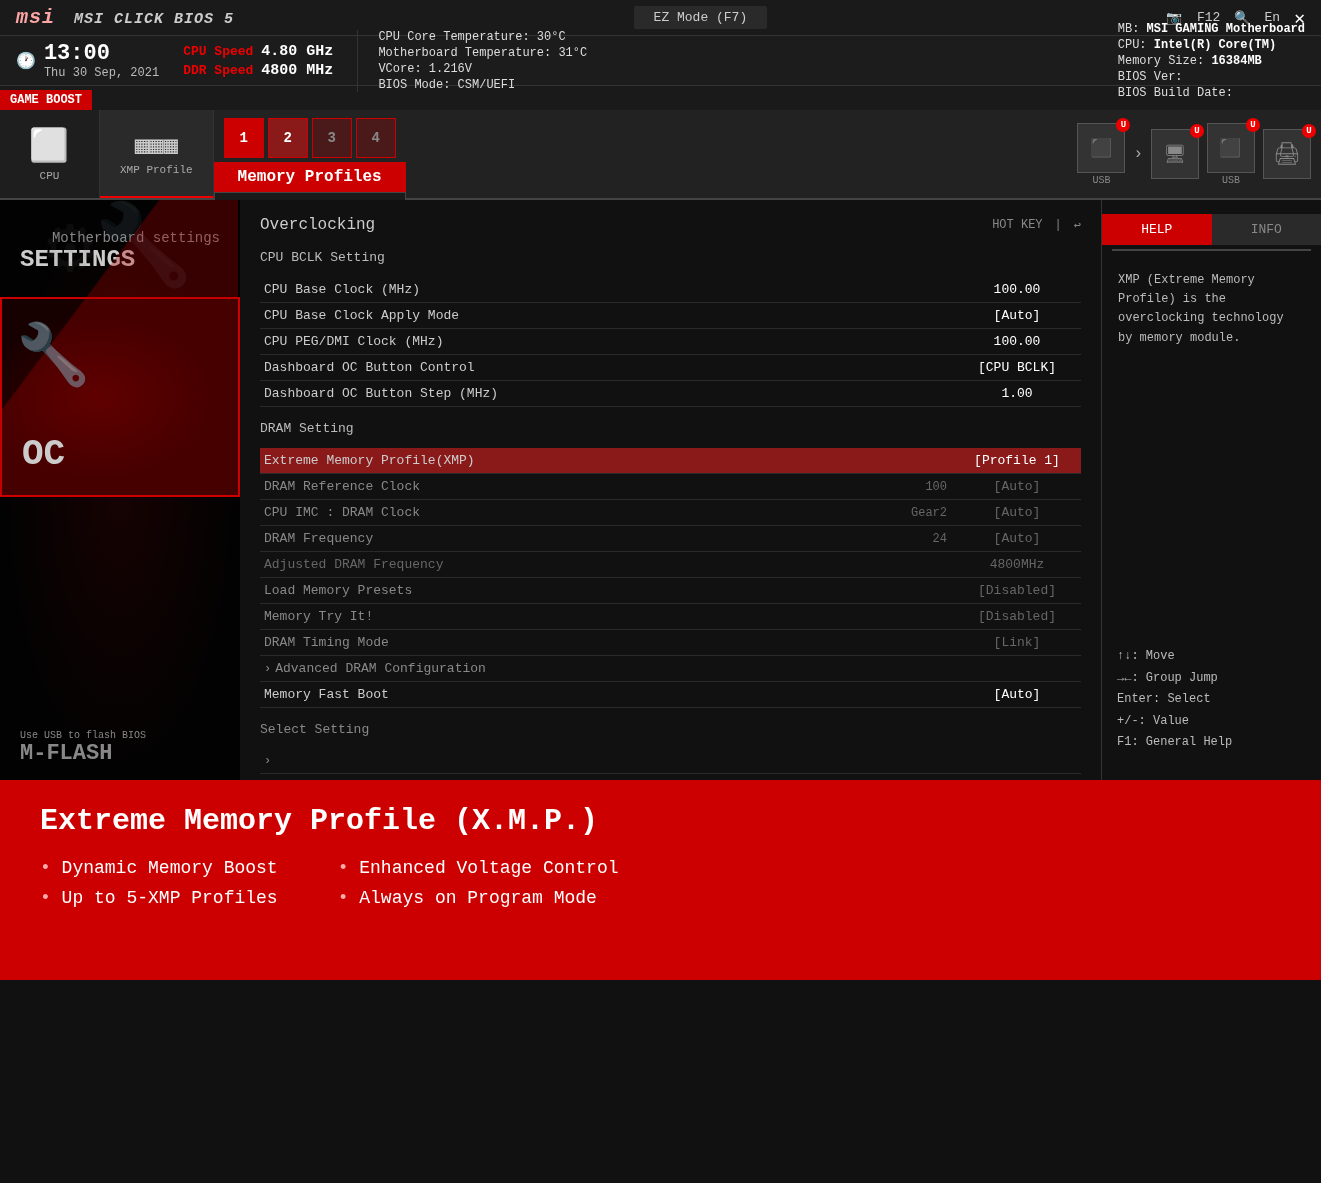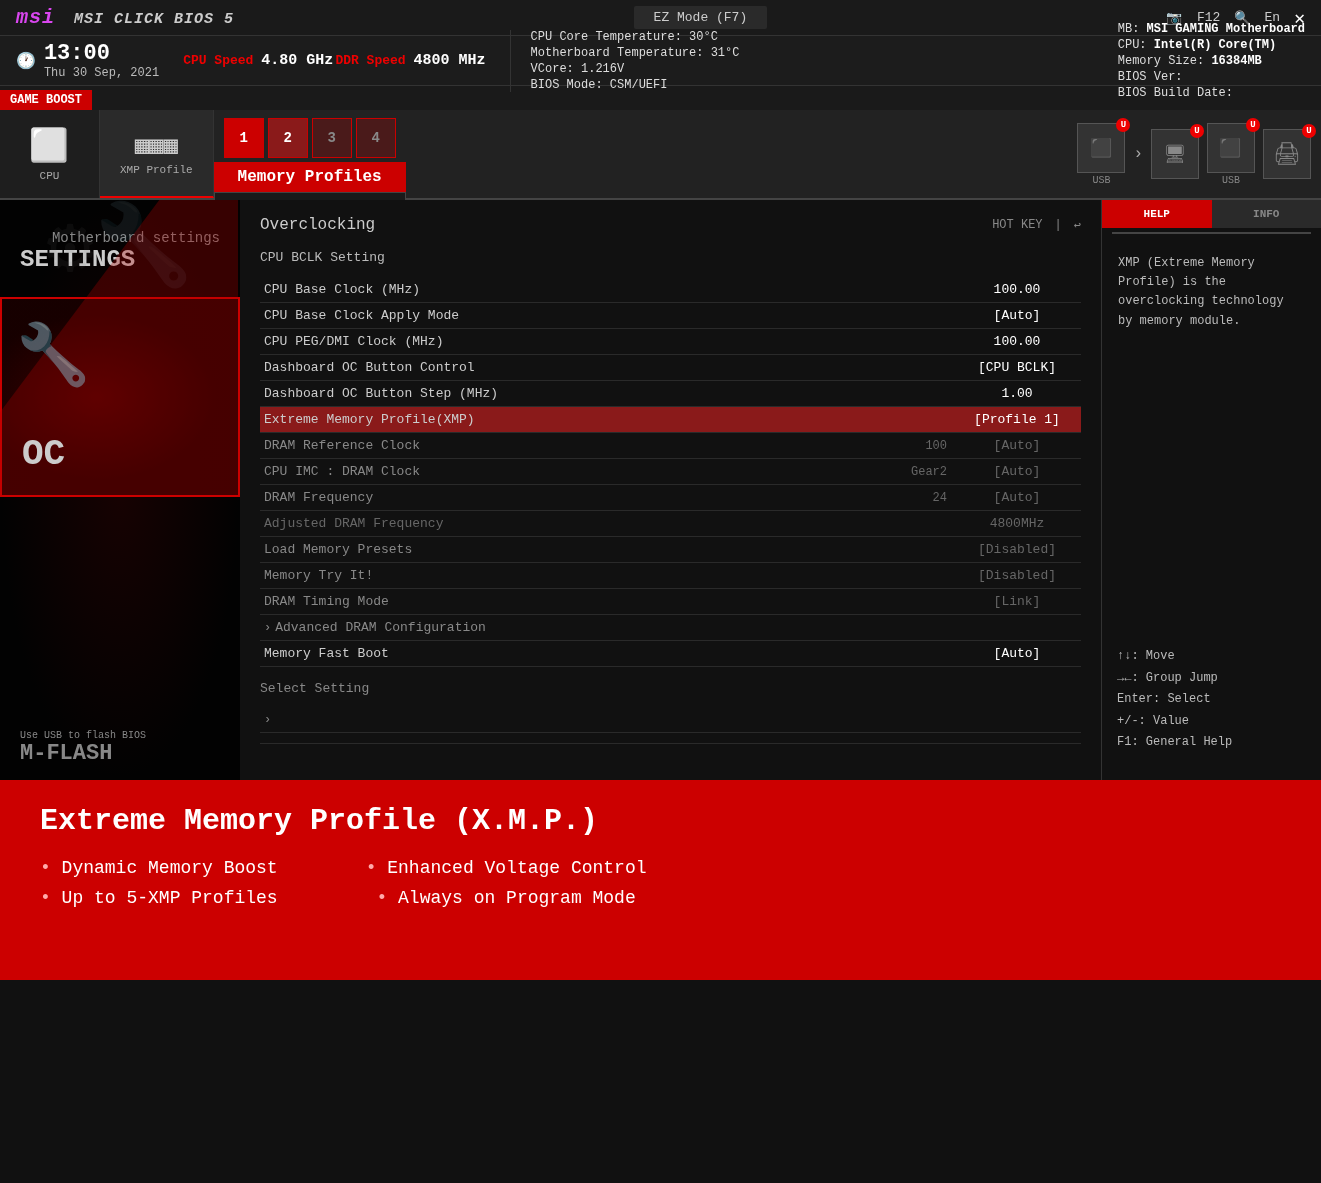--- a/index.html
+++ b/index.html
@@ -65,21 +65,21 @@
       display: flex;
       align-items: center;
       gap: 8px;
       color: #fff;
     }
     .status-time .clock-icon { font-size: 16px; color: #aaa; }
     .status-time .time { font-size: 22px; font-weight: bold; color: #fff; }
     .status-time .date { font-size: 12px; color: #bbb; }
     .status-speeds {
       display: flex;
-      flex-direction: row;
+      flex-direction: column;
       gap: 2px;
     }
     .status-speeds .speed-row {
       display: flex;
       align-items: center;
       gap: 8px;
     }
     .speed-label { color: #e00; font-size: 13px; font-weight: bold; }
     .speed-value { color: #fff; font-size: 15px; font-weight: bold; }
     .status-center {
@@ -319,23 +319,24 @@
       background: #111;
       border-left: 1px solid #333;
     }
     .help-tabs {
       display: flex;
     }
     .help-tab {
       flex: 1;
       padding: 8px;
       text-align: center;
-      font-size: 11px;
-      font-weight: bold;
-      cursor: pointer;
+      font-size: 13px;
+      font-weight: normal;
+      cursor: pointer;
+      margin-top: 14px;
     }
     .help-tab.active { background: #c00; color: #fff; }
     .help-tab.inactive { background: #2a2a2a; color: #888; }
     .help-content {
       padding: 16px;
       font-size: 12px;
       color: #bbb;
       line-height: 1.6;
       font-family: 'Courier New', monospace;
     }
@@ -358,22 +359,21 @@
       font-family: Liberation Mono, monospace;
     }
     .bottom-title {
       font-size: 30px;
       font-weight: bold;
       color: #fff;
       margin-bottom: 20px;
     }
     .bottom-features {
       display: flex;
-      gap: 88px;
-      text-align: center;
+      gap: 60px;
     }
     .feature-col { display: flex; flex-direction: column; gap: 10px; }
     .feature-item {
       font-size: 18px;
       color: #fff;
     }
     .feature-item::before { content: '• '; color: #ffaaaa; }
 
     
     .red-triangle {
@@ -385,21 +385,21 @@
       border-left: 300px solid transparent;
       border-bottom: 400px solid rgba(180,0,0,0.3);
       pointer-events: none;
     }
   </style>
 </head>
 <body>
 
 <div class="top-bar">
   <div class="top-bar-logo">
-    <span style="color:#d946ef;">msi</span>
+    <span style="color:#fca5a5;">msi</span>
     <span style="color:#ccc;font-size:15px;margin-left:6px;">MSI CLICK BIOS 5</span>
   </div>
   <div class="top-bar-center">EZ Mode (F7)</div>
   <div class="top-bar-right">
     <span>📷</span>
     <span>F12</span>
     <span>🔍</span>
     <span>En</span>
     <span class="close-btn">✕</span>
   </div>
@@ -549,20 +549,21 @@
       <div class="setting-row">
         <span class="setting-name">Dashboard OC Button Control</span>
         <span class="setting-value">[CPU BCLK]</span>
       </div>
       <div class="setting-row">
         <span class="setting-name">Dashboard OC Button Step (MHz)</span>
         <span class="setting-value">1.00</span>
       </div>
     </div>
 
+    <div class="section-header">DRAM Setting</div>
     <div>
       <div class="setting-row highlighted">
         <span class="setting-name">Extreme Memory Profile(XMP)</span>
         <span class="setting-value">[Profile 1]</span>
       </div>
       <div class="setting-row">
         <span class="setting-name" style="color:#888;">DRAM Reference Clock</span>
         <span class="setting-hint">100</span>
         <span class="setting-value dim">[Auto]</span>
       </div>

